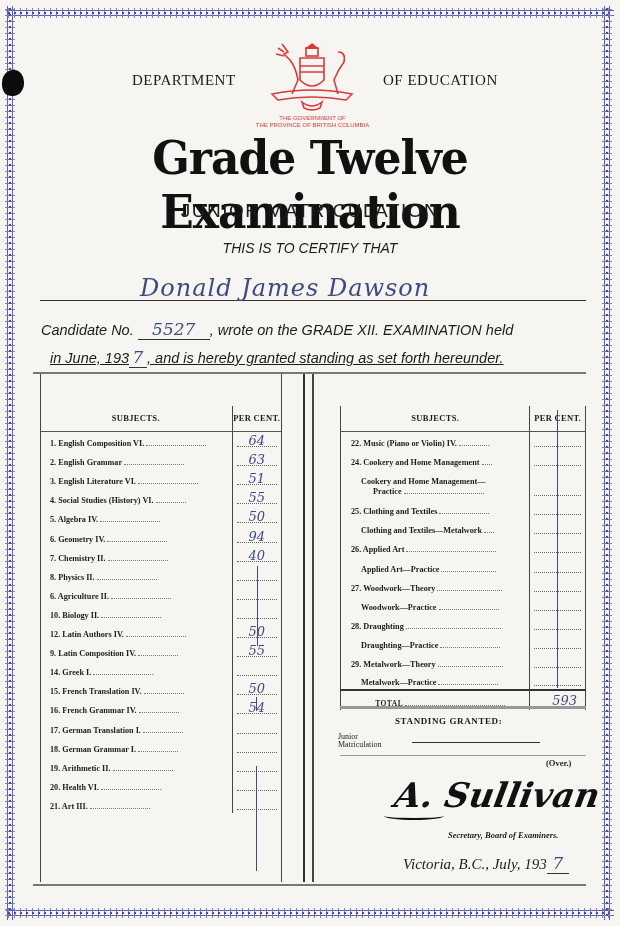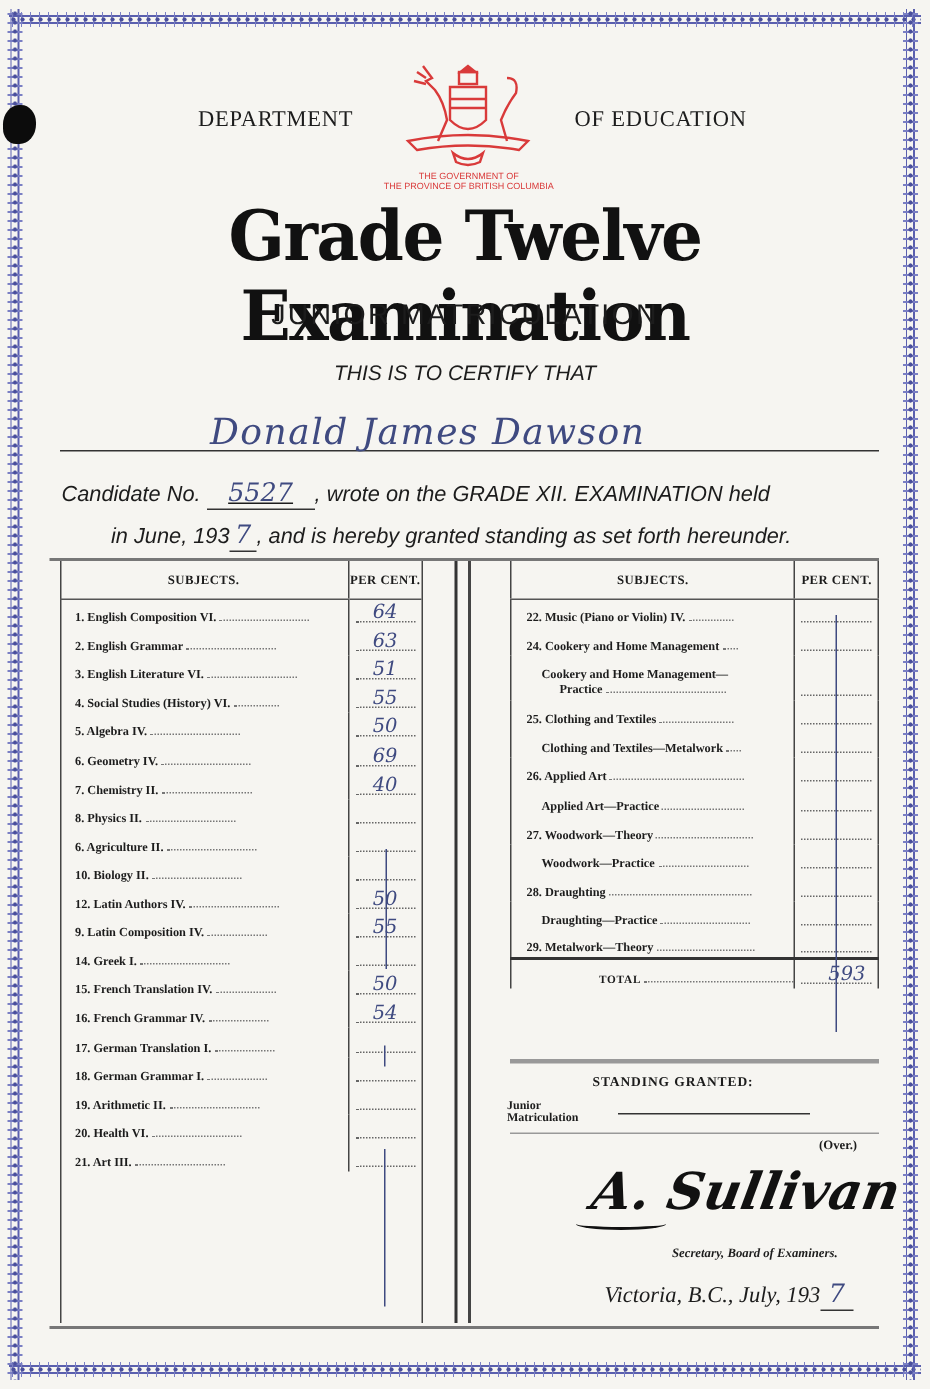--- a/index.html
+++ b/index.html
@@ -40,57 +40,57 @@
   .title { position: absolute; left: 0; right: 0; top: 134px; text-align: center; font-family: "DejaVu Serif", serif; font-weight: bold; font-size: 44px; letter-spacing: -1px; color: #111; transform: scaleY(1.05); }
   .subtitle { position: absolute; left: 0; right: 0; top: 200px; text-align: center; font-family: "Liberation Sans", sans-serif; font-size: 19px; letter-spacing: 1.5px; }
   .certify { position: absolute; left: 0; right: 0; top: 240px; text-align: center; font-family: "Liberation Sans", sans-serif; font-style: italic; font-size: 14px; }
 
   .name-line { position: absolute; left: 40px; top: 300px; width: 546px; border-bottom: 1px solid #333; }
   .hand { font-family: "DejaVu Serif", serif; font-style: italic; color: #3f4a80; }
   .name { position: absolute; left: 140px; top: 274px; font-size: 24px; letter-spacing: 1px; }
 
   .line1, .line2 { position: absolute; font-family: "Liberation Sans", sans-serif; font-style: italic; font-size: 14.5px; white-space: nowrap; }
   .line1 { left: 41px; top: 319px; }
-  .line2 { left: 74px; top: 347px; }
+  .line2 { left: 50px; top: 347px; text-decoration: underline; }
   .fill { display: inline-block; border-bottom: 1px solid #333; text-align: center; position: relative; }
   .fill .hand { font-size: 17px; }
-  .cand-fill { width: 72px; text-decoration: underline; }
+  .cand-fill { width: 72px; }
   .year-fill { width: 18px; }
 
   .frame { position: absolute; left: 33px; top: 372px; width: 553px; height: 514px; border-top: 2px solid #777; border-bottom: 2px solid #777; }
   .leftbox { position: absolute; left: 40px; top: 374px; width: 265px; height: 508px; border-left: 1px solid #444; border-right: 2px solid #333; }
   .rightbox { position: absolute; left: 312px; top: 374px; width: 274px; height: 508px; border-left: 2px solid #444; }
 
-  table.marks { border-collapse: collapse; position: absolute; font-size: 8.2px; font-weight: bold; }
+  table.marks { border-collapse: collapse; position: absolute; font-size: 8.2px; font-weight: bold; margin-top: 32px; }
   .marks th { font-size: 8.5px; font-weight: bold; letter-spacing: 0.3px; height: 25px; border-bottom: 1px solid #555; }
   .marks td { height: 19.1px; vertical-align: bottom; padding-bottom: 2px; white-space: nowrap; }
   .marks td.subj { padding-left: 10px; }
   .marks td.pc { border-left: 1px solid #444; text-align: center; position: relative; }
   .marks td.pc::after { content: ""; position: absolute; left: 4px; right: 4px; bottom: 3px; border-bottom: 1px dotted #666; }
   .marks td.pc .hand { font-size: 13px; font-weight: normal; }
   .dots { display: inline-block; border-bottom: 1px dotted #777; width: 60px; margin-left: 2px; vertical-align: baseline; }
 
   table.left { left: 40px; top: 374px; width: 241px; }
   table.left col.c1 { width: 192px; }
   table.left col.c2 { width: 49px; }
   .left-extra { position: absolute; left: 281px; top: 374px; width: 24px; height: 508px; border-left: 1px solid #444; }
 
   table.right { left: 340px; top: 374px; width: 246px; border-left: 1px solid #444; border-right: 1px solid #444; }
   table.right col.c1 { width: 190px; }
   table.right col.c2 { width: 56px; }
   .marks td.sub2 { padding-left: 20px; }
   .marks td.twoline { height: 30px; line-height: 10px; }
   .total-row td { border-top: 2px solid #333; height: 20px; }
-  .total-row .subj { text-align: right; padding-left: 40px; letter-spacing: 0.5px; }
+  .total-row .subj { text-align: center; padding-left: 40px; letter-spacing: 0.5px; }
   .right-bottom { position: absolute; left: 340px; top: 706px; width: 246px; border-top: 3px solid #999; }
 
   .strike { position: absolute; width: 1px; background: #3f4a80; }
 
   .standing { position: absolute; left: 395px; top: 716px; font-size: 9px; font-weight: bold; letter-spacing: 0.6px; }
-  .jm { position: absolute; left: 338px; top: 733px; font-size: 8px; font-weight: bold; line-height: 8px; }
+  .jm { position: absolute; left: 338px; top: 733px; font-size: 8px; font-weight: normal; line-height: 8px; }
   .jm-line { position: absolute; left: 412px; top: 742px; width: 128px; border-bottom: 1px solid #333; }
   .over-line { position: absolute; left: 340px; top: 755px; width: 246px; border-bottom: 1px solid #999; }
   .over { position: absolute; left: 546px; top: 758px; font-size: 8.5px; font-weight: bold; }
 
   .signature { position: absolute; left: 395px; top: 775px; font-family: "DejaVu Serif", serif; font-style: italic; font-weight: bold; font-size: 34px; color: #111; transform: skewX(-10deg); }
   .sig-swash { position: absolute; left: 384px; top: 812px; width: 60px; height: 8px; border-bottom: 2px solid #111; border-radius: 0 0 50% 50%; }
   .sec { position: absolute; left: 448px; top: 830px; font-family: "Liberation Serif", serif; font-style: italic; font-weight: bold; font-size: 8.5px; }
   .place { position: absolute; left: 403px; top: 853px; font-family: "Liberation Serif", serif; font-style: italic; font-size: 15px; white-space: nowrap; }
 </style>
 </head>
@@ -169,21 +169,21 @@
     <tr>
         <td class="subj"><span>4. Social Studies (History) VI.</span><span class="dots" style="width:30px"></span></td>
         <td class="pc"><span class="hand">55</span></td>
       </tr>
     <tr>
         <td class="subj"><span>5. Algebra IV.</span><span class="dots"></span></td>
         <td class="pc"><span class="hand">50</span></td>
       </tr>
     <tr>
         <td class="subj"><span>6. Geometry IV.</span><span class="dots"></span></td>
-        <td class="pc"><span class="hand">69</span></td>
+        <td class="pc"><span class="hand">94</span></td>
       </tr>
     <tr>
         <td class="subj"><span>7. Chemistry II.</span><span class="dots"></span></td>
         <td class="pc"><span class="hand">40</span></td>
       </tr>
     <tr>
         <td class="subj"><span>8. Physics II.</span><span class="dots"></span></td>
         <td class="pc"><span class="hand"></span></td>
       </tr>
     <tr>
@@ -290,20 +290,24 @@
         <td class="pc"><span class="hand"></span></td>
       </tr>
     <tr>
         <td class="subj sub2"><span>Draughting—Practice</span><span class="dots" style="width:60px"></span></td>
         <td class="pc"><span class="hand"></span></td>
       </tr>
     <tr>
         <td class="subj"><span>29. Metalwork—Theory</span><span class="dots" style="width:65px"></span></td>
         <td class="pc"><span class="hand"></span></td>
       </tr>
+    <tr>
+        <td class="subj sub2"><span>Metalwork—Practice</span><span class="dots" style="width:60px"></span></td>
+        <td class="pc"><span class="hand"></span></td>
+      </tr>
     <tr class="total-row">
         <td class="subj"><span style="font-size:7.5px">TOTAL</span><span class="dots" style="width:100px"></span></td>
         <td class="pc" style="text-align:right;padding-right:8px"><span class="hand">593</span></td>
       </tr>
   </tbody>
 </table>
 <div class="right-bottom"></div>
 
 <div class="strike" style="left:257px; top:566px; height:80px;"></div>
 <div class="strike" style="left:256px; top:697px; height:14px;"></div>

